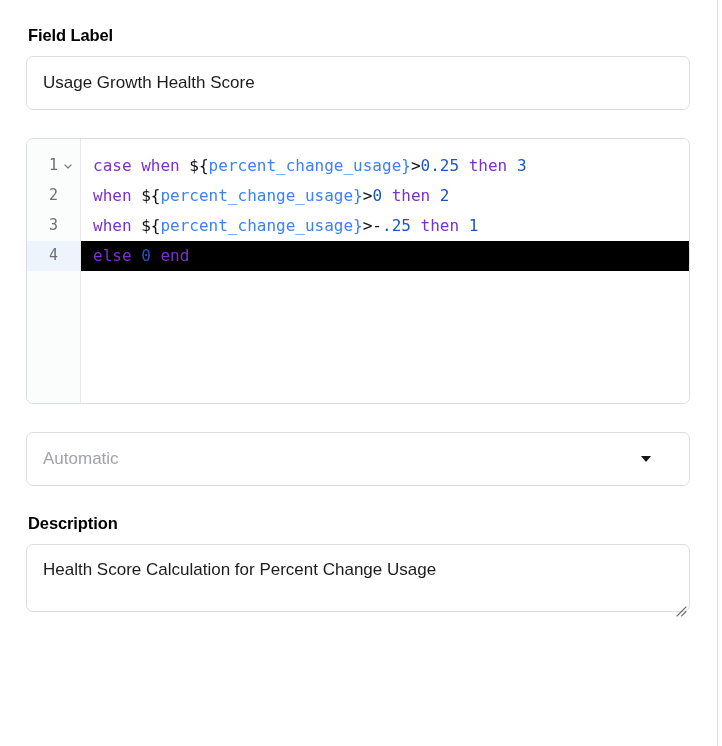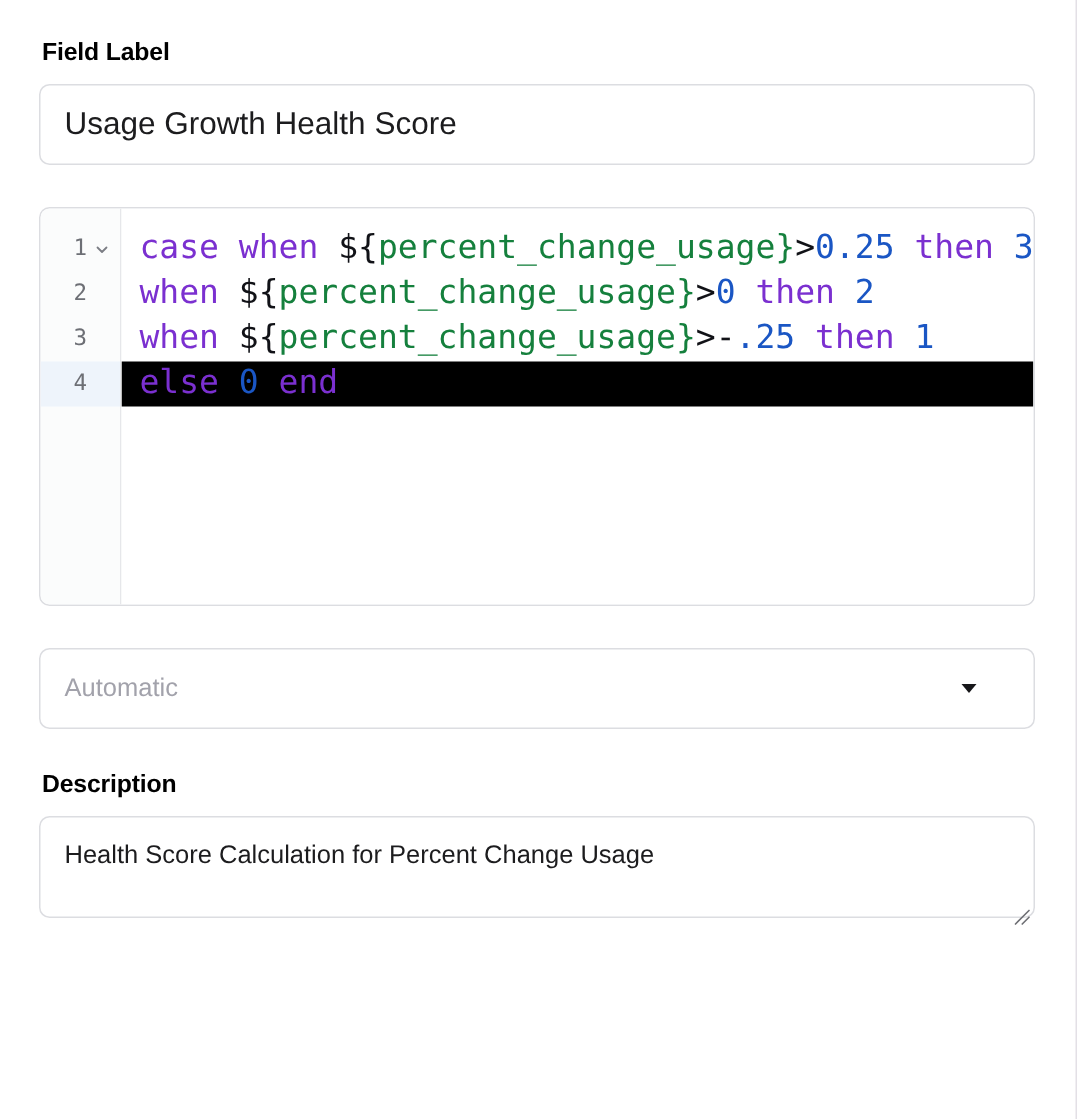--- a/index.html
+++ b/index.html
@@ -48,21 +48,21 @@
 
   
   .text-input {
     display: block;
     width: 664px;
     height: 54px;
     border: 1px solid #dcdde1;
     border-radius: 7px;
     background: #ffffff;
     font-family: "Liberation Sans", sans-serif;
-    font-size: 21px;
+    font-size: 17px;
     color: #1c1c1e;
     padding: 0 16px;
     outline: none;
   }
   .text-input::placeholder { color: #a2a2ab; }
 
   
   .editor-wrap {
     position: relative;
     width: 664px;
@@ -115,29 +115,29 @@
     overflow: hidden;
     background: #ffffff;
   }
 
   .code-row {
     height: 30px;
     display: flex;
     align-items: center;
     padding-left: 12px;
     font-family: "DejaVu Sans Mono", monospace;
-    font-size: 22px;
+    font-size: 16px;
     line-height: 30px;
     white-space: pre;
     color: #111217;
   }
   .code-row.active { background: #000000; }
 
   .tok-kw   { color: #7b30d0; }
-  .tok-ref  { color: #15803d; }
+  .tok-ref  { color: #3b82f6; }
   .tok-num  { color: #1a56c4; }
   .tok-punc { color: #111217; }
   .tok-op   { color: #111217; }
 
   
   .select-wrap {
     position: relative;
     width: 664px;
     height: 54px;
   }

